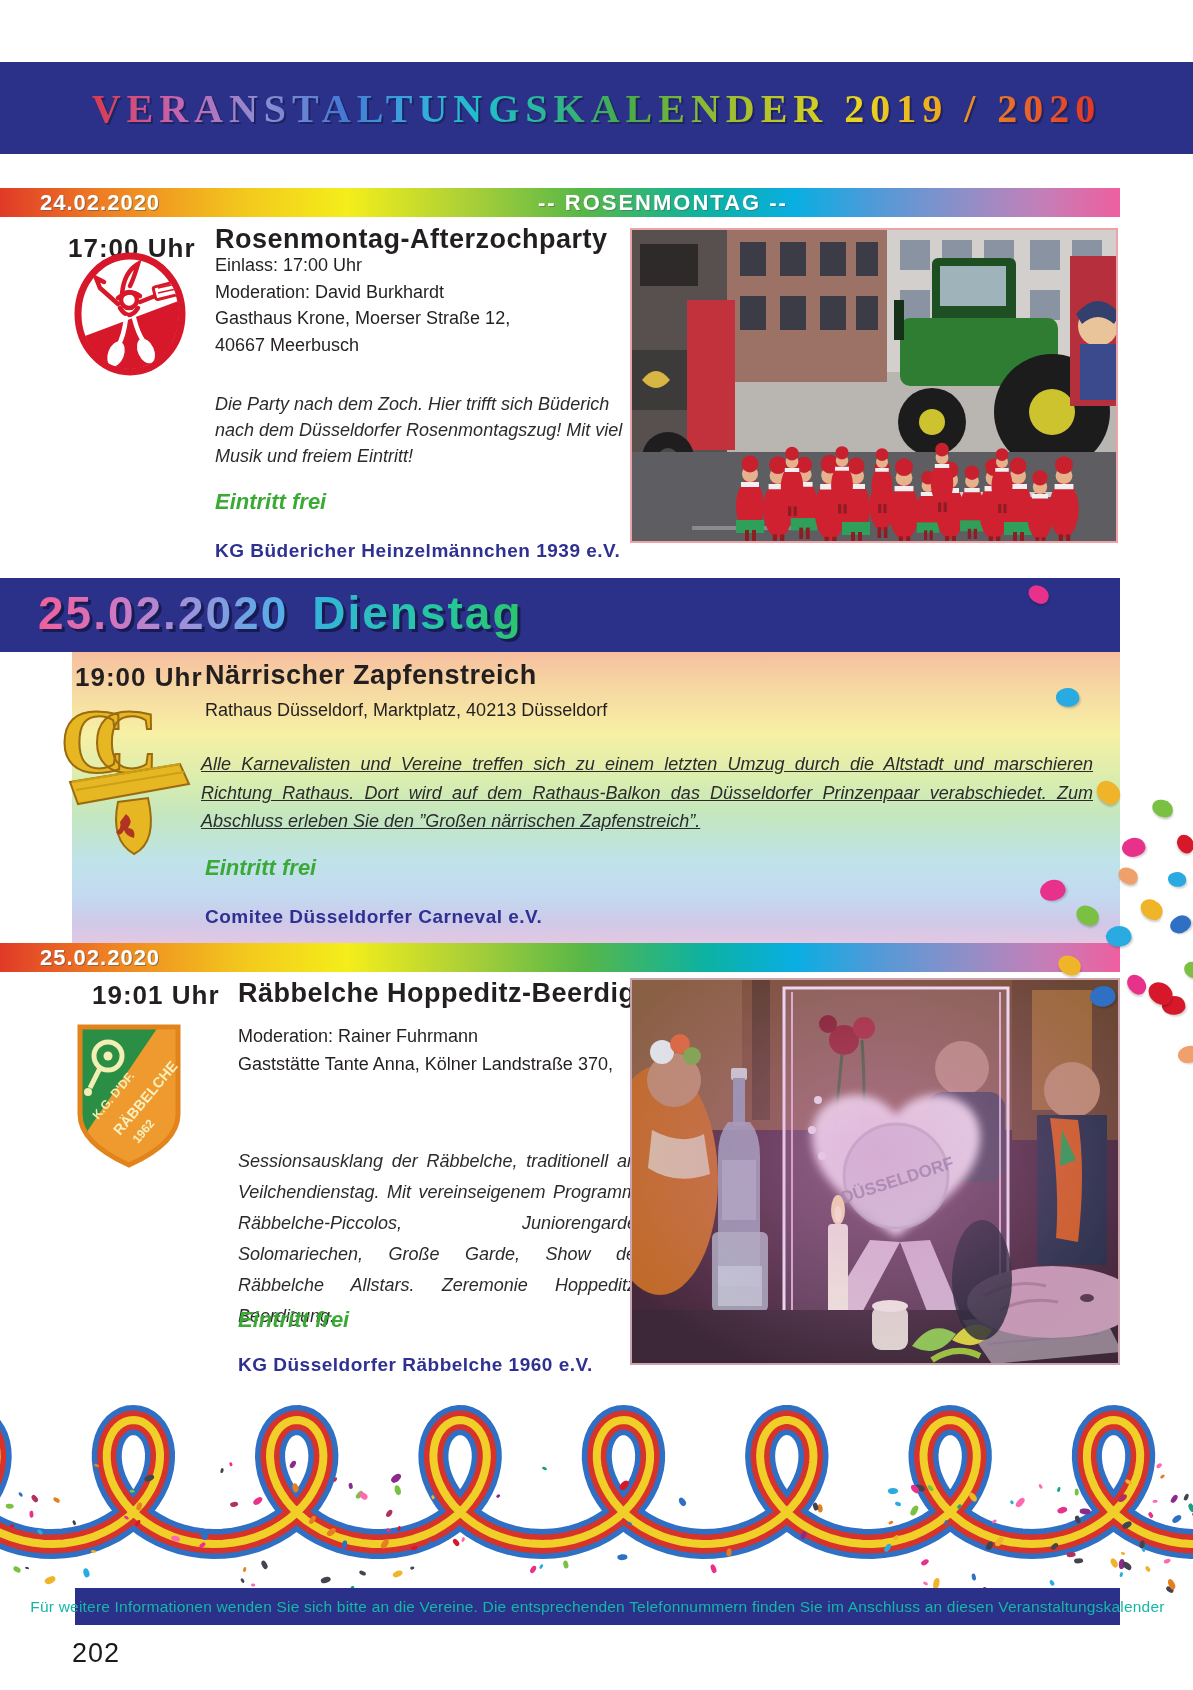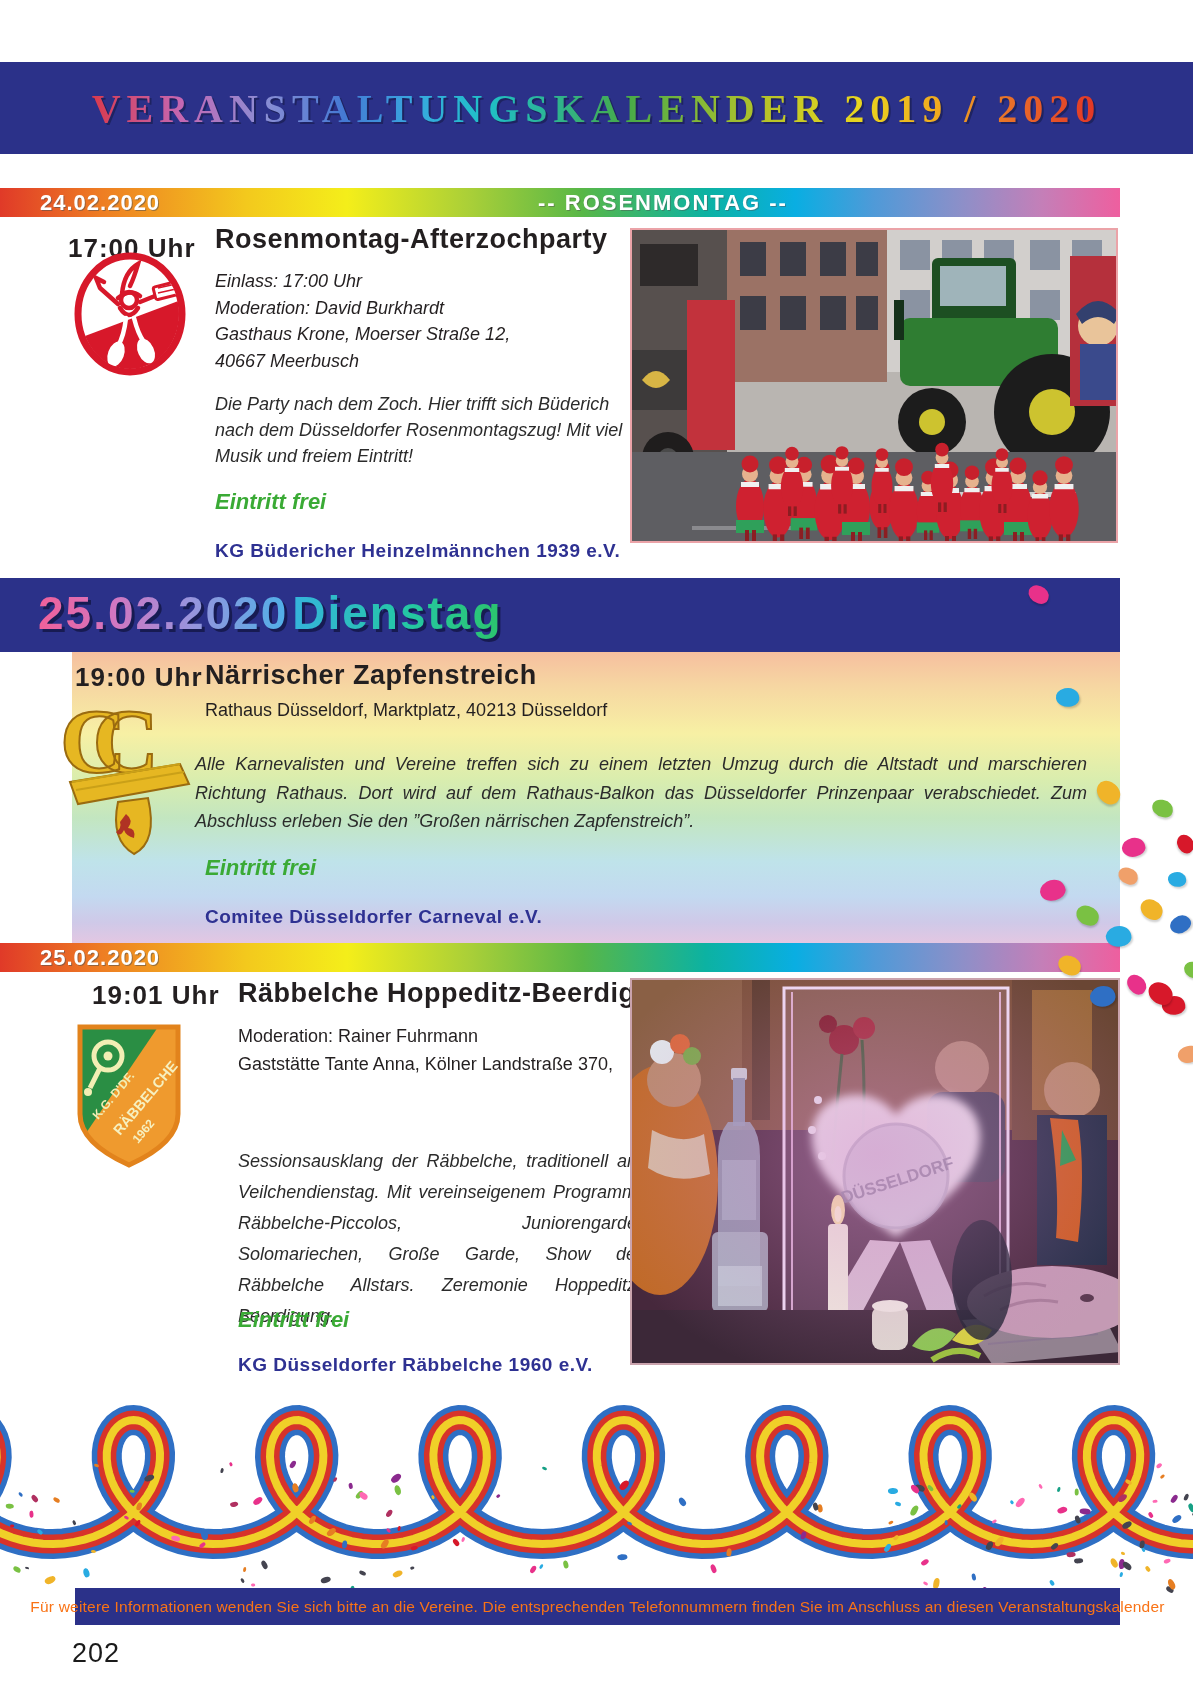--- a/index.html
+++ b/index.html
@@ -43,53 +43,53 @@
     position:absolute; left:0; top:578px; width:1120px; height:74px;
     background:#2b3189;
   }
   .bd2-wrap { position:absolute; left:38px; top:8px; white-space:nowrap; }
   .bd2-date, .bd2-day {
     font-size:46px; font-weight:bold; letter-spacing:2px;
     -webkit-background-clip:text; background-clip:text; color:transparent;
     filter:drop-shadow(3px 3px 0 #171b52);
   }
   .bd2-date { background-image:linear-gradient(90deg,#f0609a 0%,#d276c0 30%,#9a93dc 60%,#4fb0e8 100%); }
-  .bd2-day  { margin-left:4px; background-image:linear-gradient(90deg,#35b4dc 0%,#24c7a4 55%,#2cc46c 100%); }
+  .bd2-day  { margin-left:24px; background-image:linear-gradient(90deg,#35b4dc 0%,#24c7a4 55%,#2cc46c 100%); }
 
   
   .time  { position:absolute; font-size:26px; font-weight:bold; color:#231f20; letter-spacing:1px; white-space:nowrap; }
   .title { position:absolute; font-size:27px; font-weight:bold; color:#231f20; letter-spacing:0.5px; white-space:nowrap; }
   .details { position:absolute; font-size:18px; color:#231f20; }
   .details div { line-height:26.5px; }
   .desc  { position:absolute; font-size:18px; font-style:italic; color:#2b2b2b; }
   .free  { position:absolute; font-size:22px; font-weight:bold; font-style:italic; color:#3aaa35; }
   .org   { position:absolute; font-size:19px; font-weight:bold; color:#2e3192; letter-spacing:0.5px; white-space:nowrap; }
 
   
   #time1  { left:68px;  top:226px;margin-top:7px; }
   #title1 { left:215px; top:224px; }
-  #dets1  { left:215px; top:268px;font-style:italic; }
+  #dets1  { left:215px; top:252px; }
   #desc1  { left:215px; top:391px; width:420px; line-height:26px; }
   #free1  { left:215px; top:489px; }
   #org1   { left:215px; top:540px; }
   #logo1  { position:absolute; left:74px; top:252px; }
   #photo1 {
     position:absolute; left:630px; top:228px; width:488px; height:315px;
     border:2px solid #eba3a8; overflow:hidden;
   }
 
   
   #panel2 {
     position:absolute; left:72px; top:652px; width:1048px; height:291px;
     background:linear-gradient(180deg,#f6bf9f 0%,#f6d7a2 12%,#f7f0a4 28%,#d9edae 44%,#c3e6c0 57%,#bfe3ea 72%,#c3d9f0 84%,#cfc9e8 93%,#e3c7e2 100%);
   }
   #time2  { left:75px;  top:662px; }
   #title2 { left:205px; top:660px; }
   #venue2 { position:absolute; left:205px; top:700px; font-size:18px; color:#231f20; }
-  #desc2  { left:195px; top:750px; width:892px; line-height:28.5px; text-align:justify; }
+  #desc2  { left:201px; top:750px; width:892px; line-height:28.5px; text-align:justify;text-decoration:underline; }
   #free2  { left:205px; top:855px; }
   #org2   { left:205px; top:906px; }
   #logo2  { position:absolute; left:62px; top:698px; }
 
   
   #time3  { left:92px;  top:980px; }
   #title3 { left:238px; top:978px; }
   #dets3  { left:238px; top:1022px; }
   #dets3 div { line-height:28px; }
   #desc3  { left:238px; top:1146px; width:404px; line-height:31px; text-align:justify; }
@@ -107,21 +107,21 @@
   .conf {
     position:absolute; border-radius:45% 55% 40% 60%;
     box-shadow:1px 2px 2px rgba(0,0,0,0.18);
   }
 
   
   .footer-bar {
     position:absolute; left:75px; top:1588px; width:1045px; height:37px;
     background:#2b3189; display:flex; align-items:center; justify-content:center;
   }
-  .footer-bar span { color:#f97316; font-size:15.5px; letter-spacing:0.2px; white-space:nowrap; }
+  .footer-bar span { color:#14b8a6; font-size:15.5px; letter-spacing:0.2px; white-space:nowrap; }
   .page-number { position:absolute; left:72px; top:1638px; font-size:27px; color:#1a1a1a; letter-spacing:1px; }
 </style>
 </head>
 <body>
 
 <div class="page">
 
   <div class="header-bar">
     <span class="header-title">VERANSTALTUNGSKALENDER 2019 / 2020</span>
   </div>

